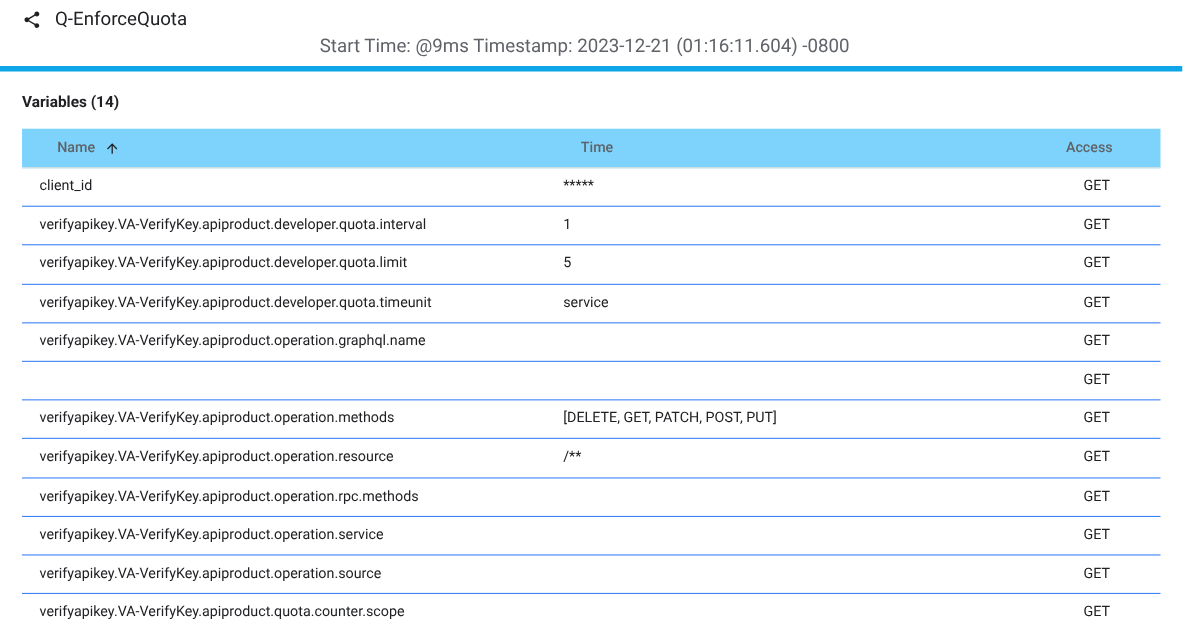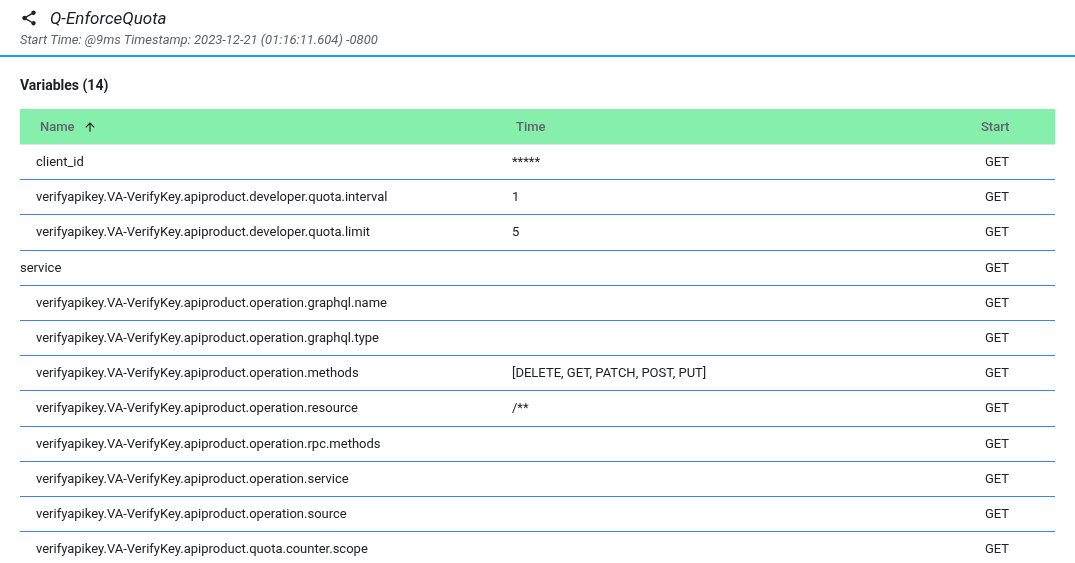--- a/index.html
+++ b/index.html
@@ -8,22 +8,21 @@
       box-sizing: border-box;
     }
     body {
       font-family: -apple-system, BlinkMacSystemFont, "Segoe UI", Roboto, "Helvetica Neue", Arial, sans-serif;
       color: #202124;
       background: #fff;
       font-size: 14px;
     }
     .page-header {
       padding: 8px 32px 8px 20px;
-      border-bottom: 2px solid #0ea5e9;
-      font-style: italic;
+      border-bottom: 5px solid #0ea5e9;
     }
     .header-title-row {
       display: flex;
       align-items: center;
       gap: 12px;
       margin-bottom: 4px;
     }
     .share-icon {
       width: 18px;
       height: 18px;
@@ -35,40 +34,41 @@
       width: 18px;
       height: 18px;
       fill: #202124;
     }
     .page-title {
       font-size: 17px;
       font-weight: 400;
       color: #202124;
     }
     .page-subtitle {
-      font-size: 13px;
+      font-size: 17px;
       color: #5f6368;
+      text-align: center;
     }
     .content {
       padding: 20px 20px 0 20px;
     }
     .section-title {
       font-size: 14px;
       font-weight: 700;
       color: #202124;
       margin-bottom: 16px;
     }
     .table-container {
       width: 100%;
     }
     .table-header {
       display: flex;
-      background: #86efac;
+      background: #7dd3fc;
       border-bottom: 1px solid #e0e0e0;
-      padding: 10px 4px;
+      padding: 10px 16px;
     }
     .table-header .col {
       font-size: 13px;
       font-weight: 500;
       color: #5f6368;
     }
     .col-name {
       flex: 0 0 492px;
       padding-left: 16px;
       display: flex;
@@ -141,50 +141,50 @@
         <span class="sort-icon">
           <svg viewBox="0 0 24 24">
               <path d="M4 12l1.41 1.41L11 7.83V20h2V7.83l5.58 5.59L20 12l-8-8-8 8z"></path>
             </svg>
         </span>
       </div>
       <div class="col col-value">
         <span>Time</span>
       </div>
       <div class="col col-access">
-        <span>Start</span>
+        <span>Access</span>
       </div>
     </div>
     <div class="table-body" id="table-body">
         <div class="table-row">
           <div class="col col-name">client_id</div>
           <div class="col col-value">*****</div>
           <div class="col col-access">GET</div>
         </div>
         <div class="table-row">
           <div class="col col-name">verifyapikey.VA-VerifyKey.apiproduct.developer.quota.interval</div>
           <div class="col col-value">1</div>
           <div class="col col-access">GET</div>
         </div>
         <div class="table-row">
           <div class="col col-name">verifyapikey.VA-VerifyKey.apiproduct.developer.quota.limit</div>
           <div class="col col-value">5</div>
           <div class="col col-access">GET</div>
         </div>
         <div class="table-row">
+          <div class="col col-name">verifyapikey.VA-VerifyKey.apiproduct.developer.quota.timeunit</div>
           <div class="col col-value">service</div>
           <div class="col col-access">GET</div>
         </div>
         <div class="table-row">
           <div class="col col-name">verifyapikey.VA-VerifyKey.apiproduct.operation.graphql.name</div>
           <div class="col col-value"></div>
           <div class="col col-access">GET</div>
         </div>
         <div class="table-row">
-          <div class="col col-name">verifyapikey.VA-VerifyKey.apiproduct.operation.graphql.type</div>
           <div class="col col-value"></div>
           <div class="col col-access">GET</div>
         </div>
         <div class="table-row">
           <div class="col col-name">verifyapikey.VA-VerifyKey.apiproduct.operation.methods</div>
           <div class="col col-value">[DELETE, GET, PATCH, POST, PUT]</div>
           <div class="col col-access">GET</div>
         </div>
         <div class="table-row">
           <div class="col col-name">verifyapikey.VA-VerifyKey.apiproduct.operation.resource</div>

